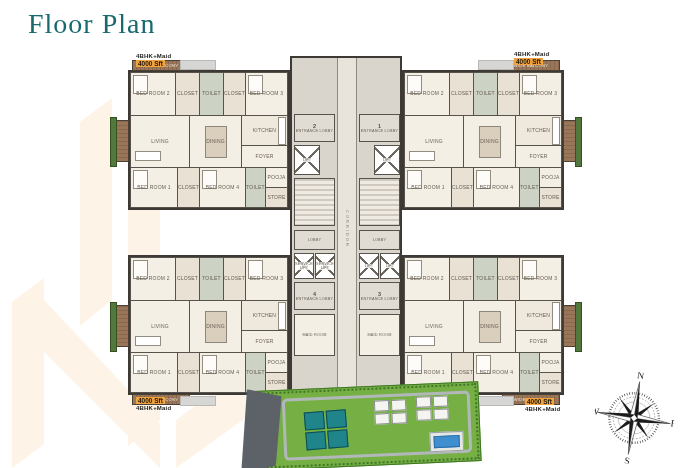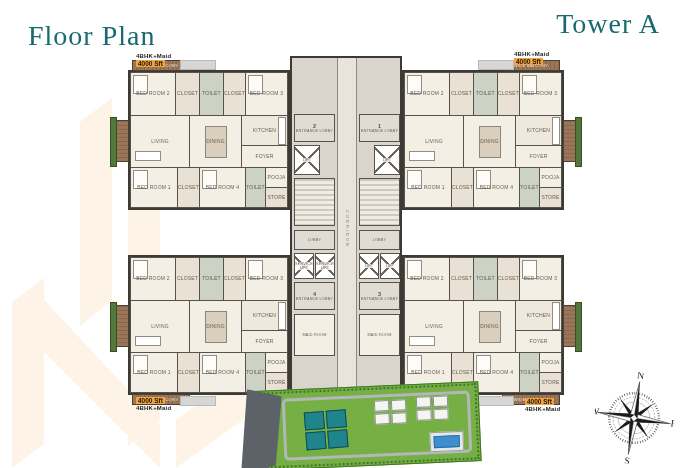--- a/index.html
+++ b/index.html
@@ -3,21 +3,21 @@
 <meta charset="utf-8">
 <style>
   * { margin:0; padding:0; box-sizing:border-box; }
   html,body { width:684px; height:468px; background:#ffffff; overflow:hidden;
               font-family:"Liberation Sans", sans-serif; }
   #canvas { position:relative; width:684px; height:468px; background:#fff; }
 
   
   .title { position:absolute; font-family:"Liberation Serif", serif; font-size:28px;
            color:#186a6f; letter-spacing:1px; z-index:3; }
-  .title-left  { left:28px; top:20px;text-align:center; }
+  .title-left  { left:28px; top:8px;text-align:center; }
   .title-right { right:24px; top:8px; }
 
   
   #watermark { position:absolute; left:0; top:0; z-index:0; }
 
   
   #plan { position:absolute; left:128px; top:52px; width:436px; height:352px; z-index:1; }
 
   .unit-slot { position:absolute; width:162px; height:140px; border:2px solid #3d3a36;
                background:#f3eee4; }
@@ -165,21 +165,20 @@
     <g fill="#fdf4e7">
       <polygon points="80,122 112,98 112,300 80,326"></polygon>
       <polygon points="128,172 160,148 160,420 128,446"></polygon>
       <polygon points="12,302 44,278 44,444 12,468"></polygon>
       <polygon points="44,300 160,424 160,468 44,352"></polygon>
       <polygon points="176,420 268,352 268,402 176,468"></polygon>
     </g>
   </svg>
 
   <div class="title title-left">Floor Plan</div>
-  <div class="title title-right">Tower A</div>
 
   <div class="unit-card card-tl">
     <span class="u-type">4BHK+Maid</span>
     <span class="u-area">4000 Sft</span>
   </div>
   <div class="unit-card card-tr">
     <span class="u-type">4BHK+Maid</span>
     <span class="u-area">4000 Sft</span>
   </div>
   <div class="unit-card card-bl">

